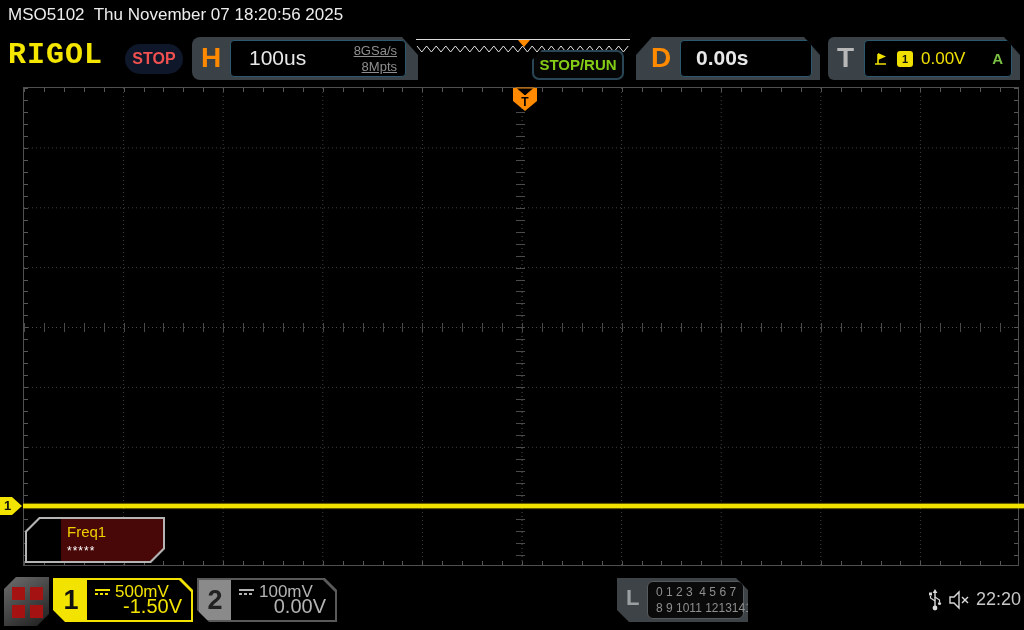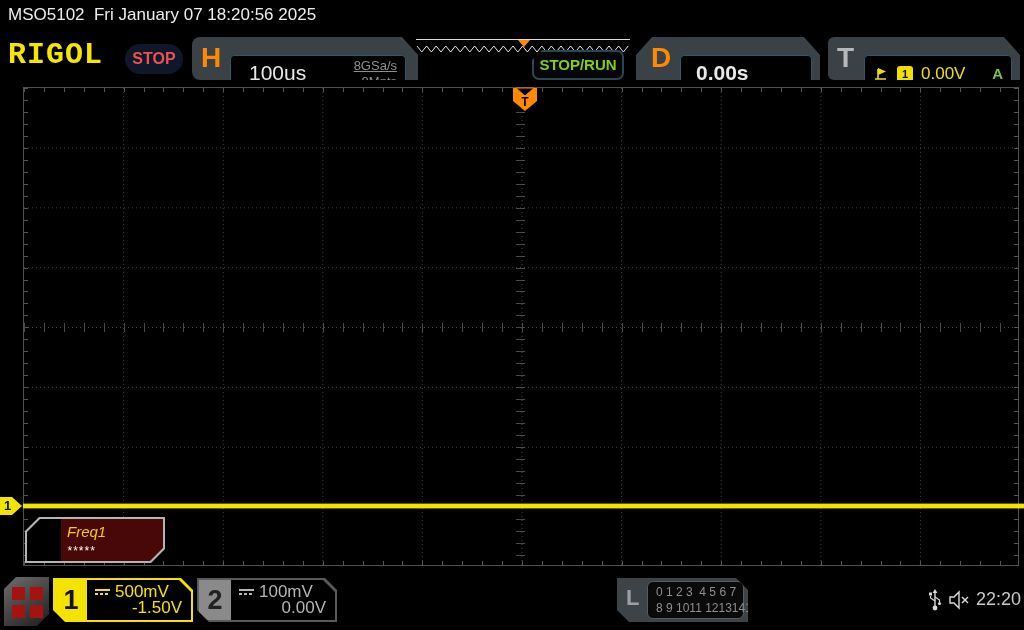--- a/index.html
+++ b/index.html
@@ -16,21 +16,21 @@
 
   
   .logo { left:8px; top:38px; font-family:Liberation Mono, monospace; font-weight:900;
           font-size:30px; color:#f5e600; letter-spacing:1px; }
   .stop-badge { left:125px; top:44px; width:58px; height:30px; background:#0f172a;
           border-radius:16px; color:#f05050; font-weight:bold; font-size:16px;
           text-align:center; line-height:30px; }
 
   .tb-block { top:37px; height:43px; background:#3a4147; }
   .tb-label { font-size:28px; font-weight:bold; line-height:38px; }
-  .tb-inner { position:absolute; top:18px; height:37px; background:#000;
+  .tb-inner { position:absolute; top:3px; height:37px; background:#000;
               border:1px solid #2c586e; border-radius:4px; }
   .tb-value { font-size:21px; color:#e8e8e8; }
 
   .h-block { left:192px; width:226px; border-radius:8px 0 0 8px;
              clip-path:polygon(0 0, calc(100% - 16px) 0, 100% 18px, 100% 100%, 0 100%); }
   .h-label { position:absolute; left:9px; top:2px; color:#ff8a00; }
   .h-inner { left:38px; width:176px; }
   .h-timebase { position:absolute; left:18px; top:5px; }
   .h-rate { position:absolute; right:8px; top:2px; text-align:right;
             font-size:13px; color:#8f8f8f; line-height:16px;text-decoration:underline; }
@@ -91,21 +91,21 @@
   .ch1-marker { left:0; top:497px; width:22px; height:18px; background:#f2e300;
            clip-path:polygon(0 0, 12px 0, 22px 50%, 12px 100%, 0 100%);
            color:#111; font-size:13px; font-weight:bold; line-height:18px;
            padding-left:4px; }
 
   
   .meas-box { left:25px; top:517px; width:140px; height:46px; background:#b4b4b4;
       clip-path:polygon(14px 0,100% 0,100% calc(100% - 14px),calc(100% - 14px) 100%,0 100%,0 14px); }
   .meas-in { position:absolute; inset:2px;
       background:linear-gradient(90deg,#000 0 34px,#490808 34px);
-      clip-path:polygon(13px 0,100% 0,100% calc(100% - 13px),calc(100% - 13px) 100%,0 100%,0 13px);font-style:italic; }
+      clip-path:polygon(13px 0,100% 0,100% calc(100% - 13px),calc(100% - 13px) 100%,0 100%,0 13px); }
   .meas-name { position:absolute; left:40px; top:4px; color:#f0cf00; font-size:15px; }
   .meas-value{ position:absolute; left:40px; top:25px; color:#fff; font-size:12px;
                letter-spacing:1px; }
 
   
   .menu-btn { left:4px; top:577px; width:45px; height:49px;
       background:linear-gradient(145deg,#6e6e6e,#1d1d1d);
       clip-path:polygon(12px 0,100% 0,100% calc(100% - 12px),calc(100% - 12px) 100%,0 100%,0 12px); }
   .menu-grid { position:absolute; left:8px; top:10px; width:31px; height:31px;
       display:grid; grid-template-columns:13px 13px; grid-template-rows:13px 13px; gap:5px; }
@@ -119,21 +119,21 @@
   .ch-tag { position:absolute; left:0; top:0; width:32px; height:100%;
       font-size:27px; font-weight:bold; text-align:center; line-height:40px; }
   .ch1 .ch-tag { background:#f2e300; color:#111; }
   .ch2 .ch-tag { background:#8a8a8a; color:#222; }
   .ch-fold { position:absolute; right:0; top:0; width:0; height:0;
       border-left:12px solid transparent; }
   .ch1 .ch-fold { border-top:12px solid #f2e300; }
   .ch2 .ch-fold { border-top:12px solid #5a5a5a; }
   .ch-scale { position:absolute; left:40px; top:2px; display:flex;
       align-items:center; gap:5px; font-size:17px; }
-  .ch-offset{ position:absolute; right:9px; bottom:2px; font-size:17px; }
+  .ch-offset{ position:absolute; right:9px; bottom:2px; font-size:20px; }
   .ch1 .ch-scale, .ch1 .ch-offset { color:#f2e300; }
   .ch2 .ch-scale, .ch2 .ch-offset { color:#b4b4b4; }
   .dc-icon { width:15px; }
   .dc-icon .solid { height:2px; margin-bottom:2px; }
   .dc-icon .dash  { height:2px; }
   .ch1 .dc-icon .solid { background:#f2e300; }
   .ch1 .dc-icon .dash  { background:repeating-linear-gradient(to right,#f2e300 0 3px,transparent 3px 5px); }
   .ch2 .dc-icon .solid { background:#b4b4b4; }
   .ch2 .dc-icon .dash  { background:repeating-linear-gradient(to right,#b4b4b4 0 3px,transparent 3px 5px); }
 
@@ -147,21 +147,21 @@
 
   .usb-icon { left:928px; top:588px; }
   .spk-icon { left:948px; top:590px; }
   .clock { left:976px; top:589px; font-size:18px; color:#c8c8c8; }
 </style>
 </head>
 <body>
 
 <div class="screen">
 
-  <div class="abs titlebar">MSO5102  Fri January 07 18:20:56 2025</div>
+  <div class="abs titlebar">MSO5102  Thu November 07 18:20:56 2025</div>
 
   <div class="abs logo">RIGOL</div>
   <div class="abs stop-badge">STOP</div>
 
   <div class="abs tb-block h-block">
     <span class="tb-label h-label">H</span>
     <div class="tb-inner h-inner">
       <span class="tb-value h-timebase">100us</span>
       <div class="h-rate">
         <div>8GSa/s</div>

